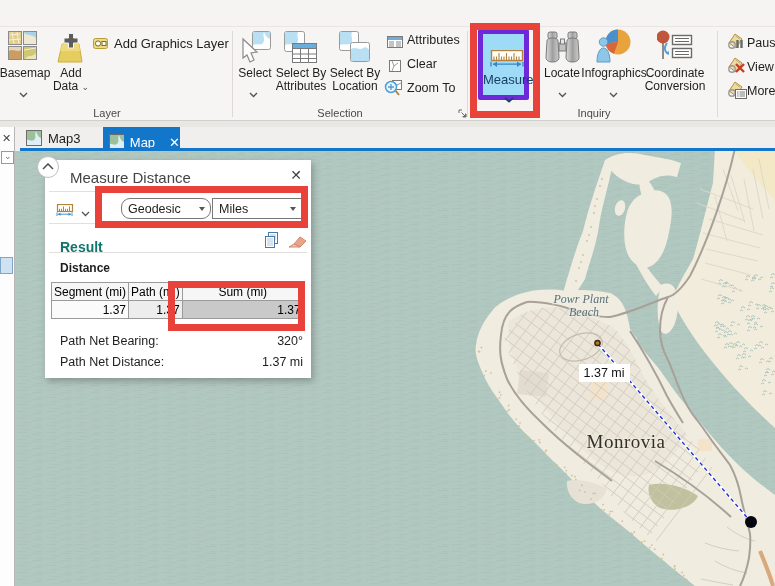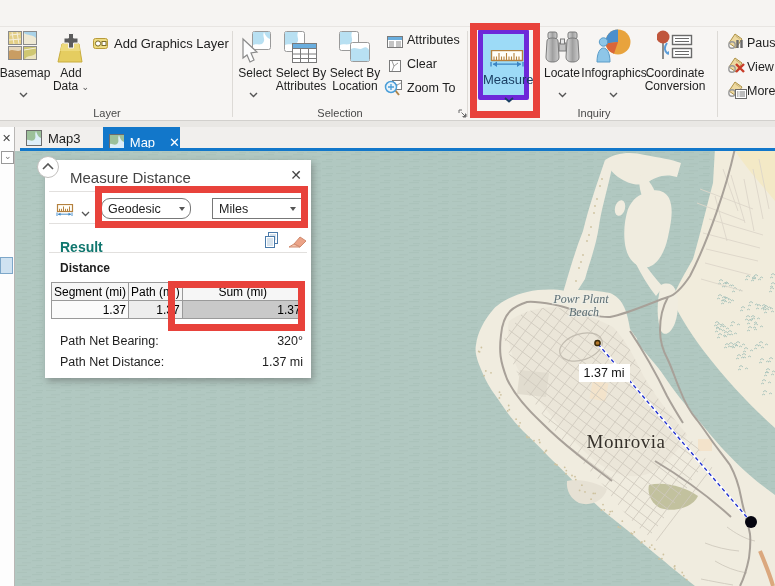--- a/index.html
+++ b/index.html
@@ -512,21 +512,21 @@
     <div class="hline" style="top:31px"></div>
     <div style="position:absolute;left:11px;top:44px"><svg width="18" height="12">
 <rect x="1.5" y="0.5" width="15" height="7" fill="#fffef8" stroke="#b5813e" stroke-width="1.2"></rect>
 <path d="M3.5 7 L3.5 4.8 M5.5 7 L5.5 4.8 M7.5 7 L7.5 2.5 M9.5 7 L9.5 4.8 M11.5 7 L11.5 4.8 M13.5 7 L13.5 2.5" stroke="#b5813e"></path>
 <path d="M1 8.5 L1 12 M16 8.5 L16 12 M2 10.2 L15 10.2" stroke="#3a85c4" fill="none" stroke-width="0.9"></path>
 <path d="M4.5 8.7 L2 10.2 L4.5 11.7 Z M12.5 8.7 L15 10.2 L12.5 11.7 Z" fill="#3a85c4"></path>
 </svg></div>
     <svg width="9" height="6" style="position:absolute;left:36px;top:51px">
         <path d="M1 1 L4.5 4.5 L8 1" stroke="#555" stroke-width="1.3" fill="none"></path>
       </svg>
-    <div class="combo" style="left:56px; top:38px; width:90px;border-radius:9px;">
+    <div class="combo" style="left:76px; top:38px; width:90px;border-radius:9px;">
         <span>Geodesic</span>
         <div class="arr"></div>
       </div>
     <div class="combo" style="left:167px; top:38px; width:90px;">
         <span>Miles</span>
         <div class="arr"></div>
       </div>
     <div class="hline" style="top:63px"></div>
     <div style="position:absolute;left:15px;top:79px;font-size:14px;color:#0f766e;font-weight:bold">Result</div>
     <div style="position:absolute;left:219px;top:72px"><svg width="15" height="16">

